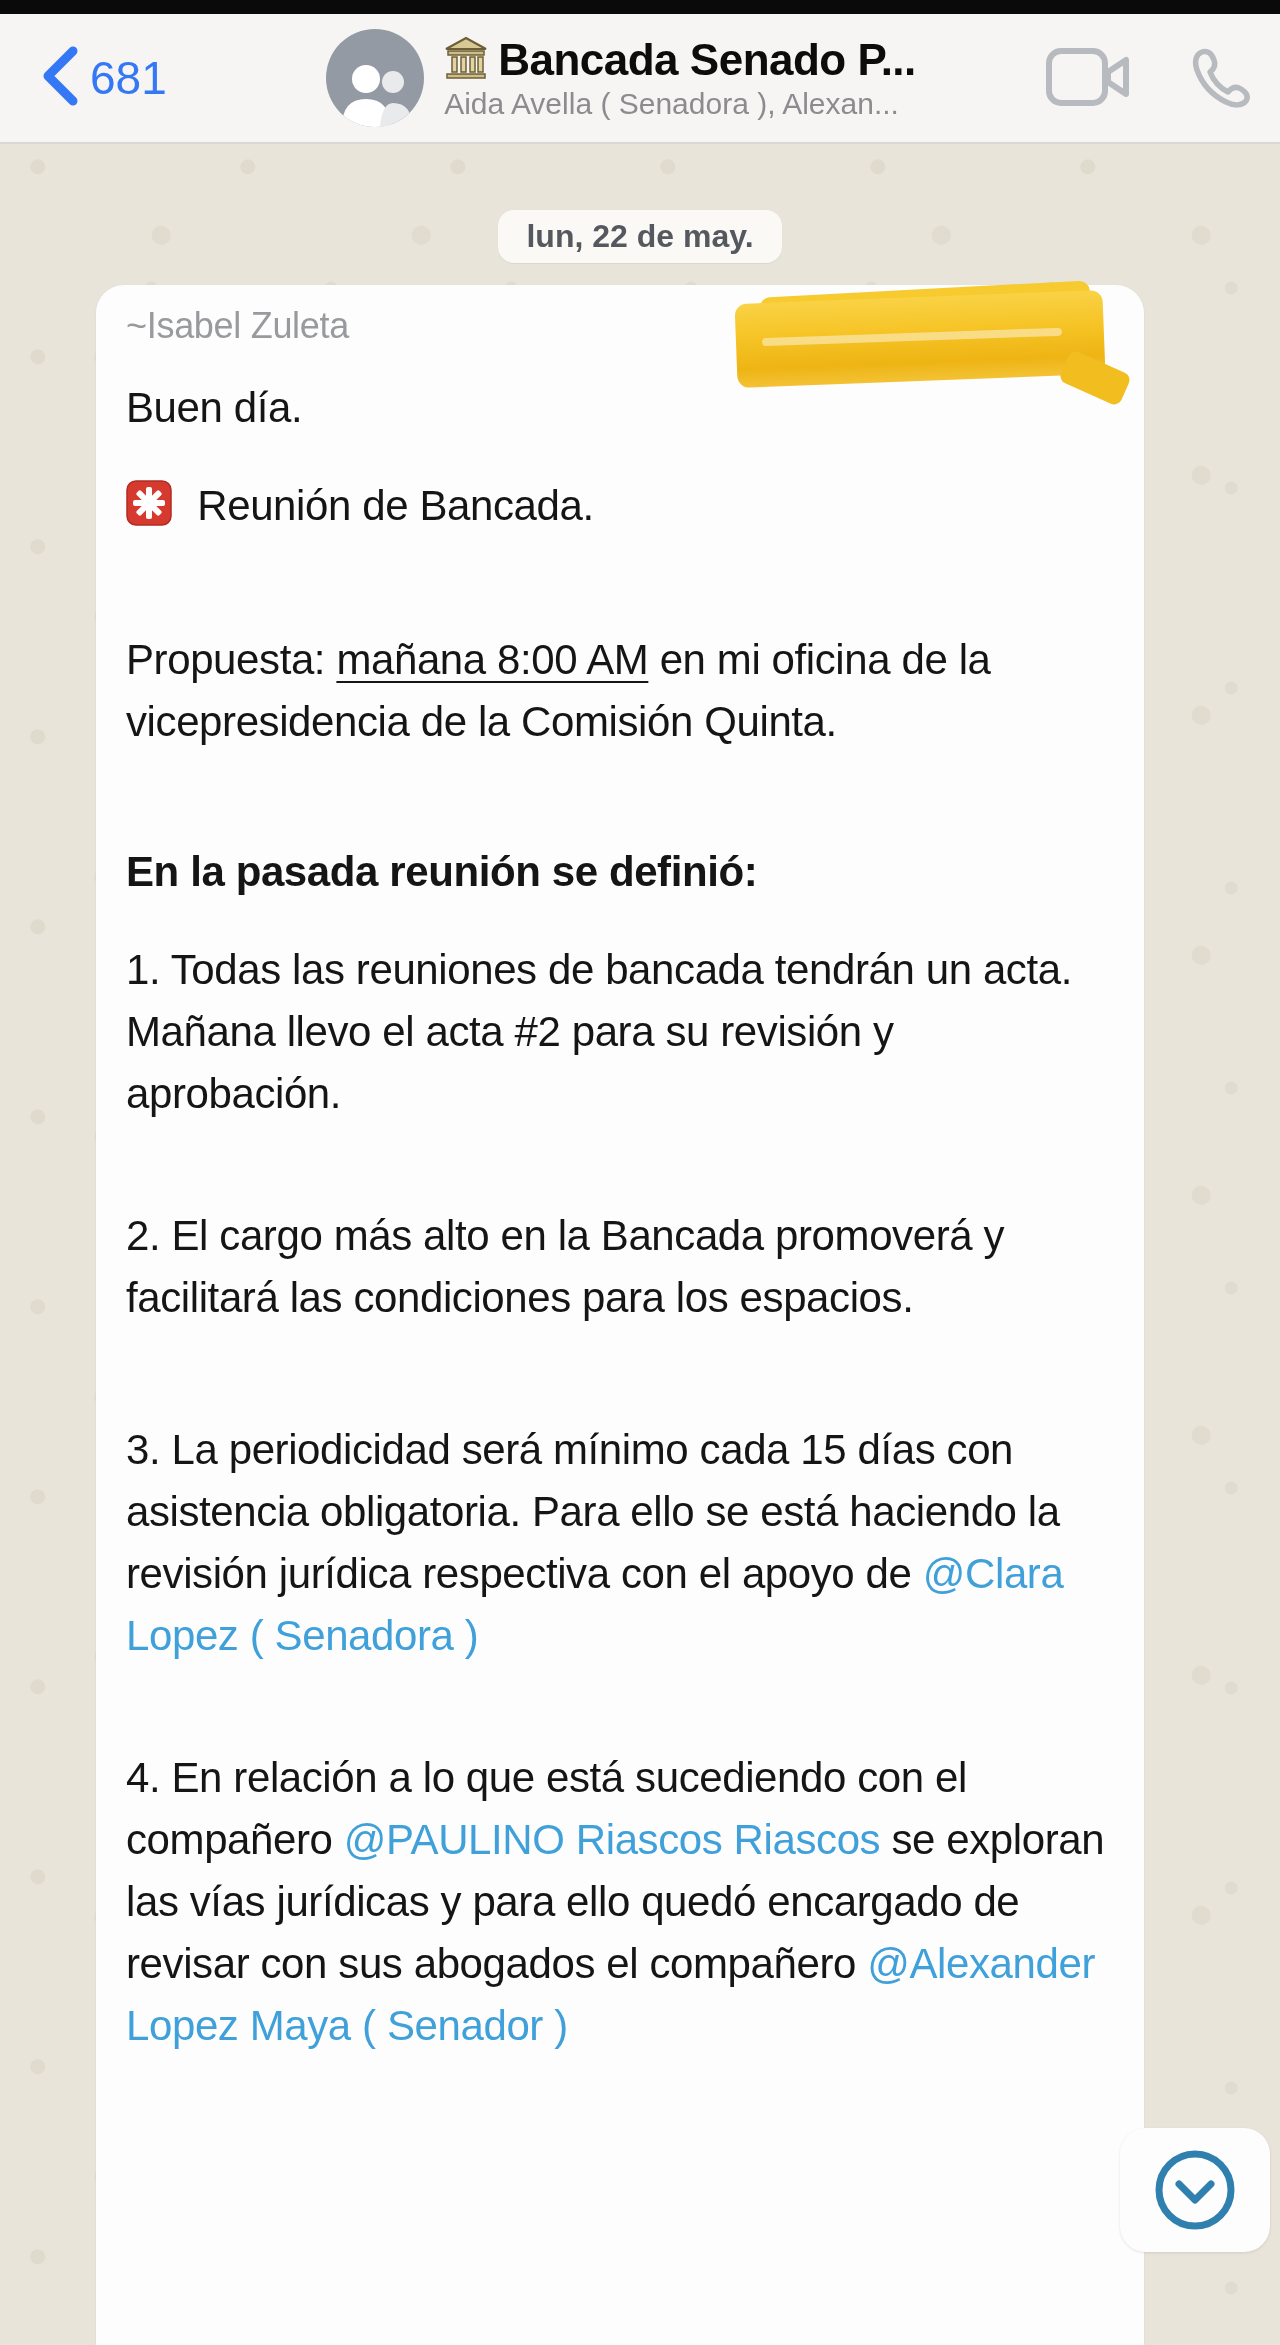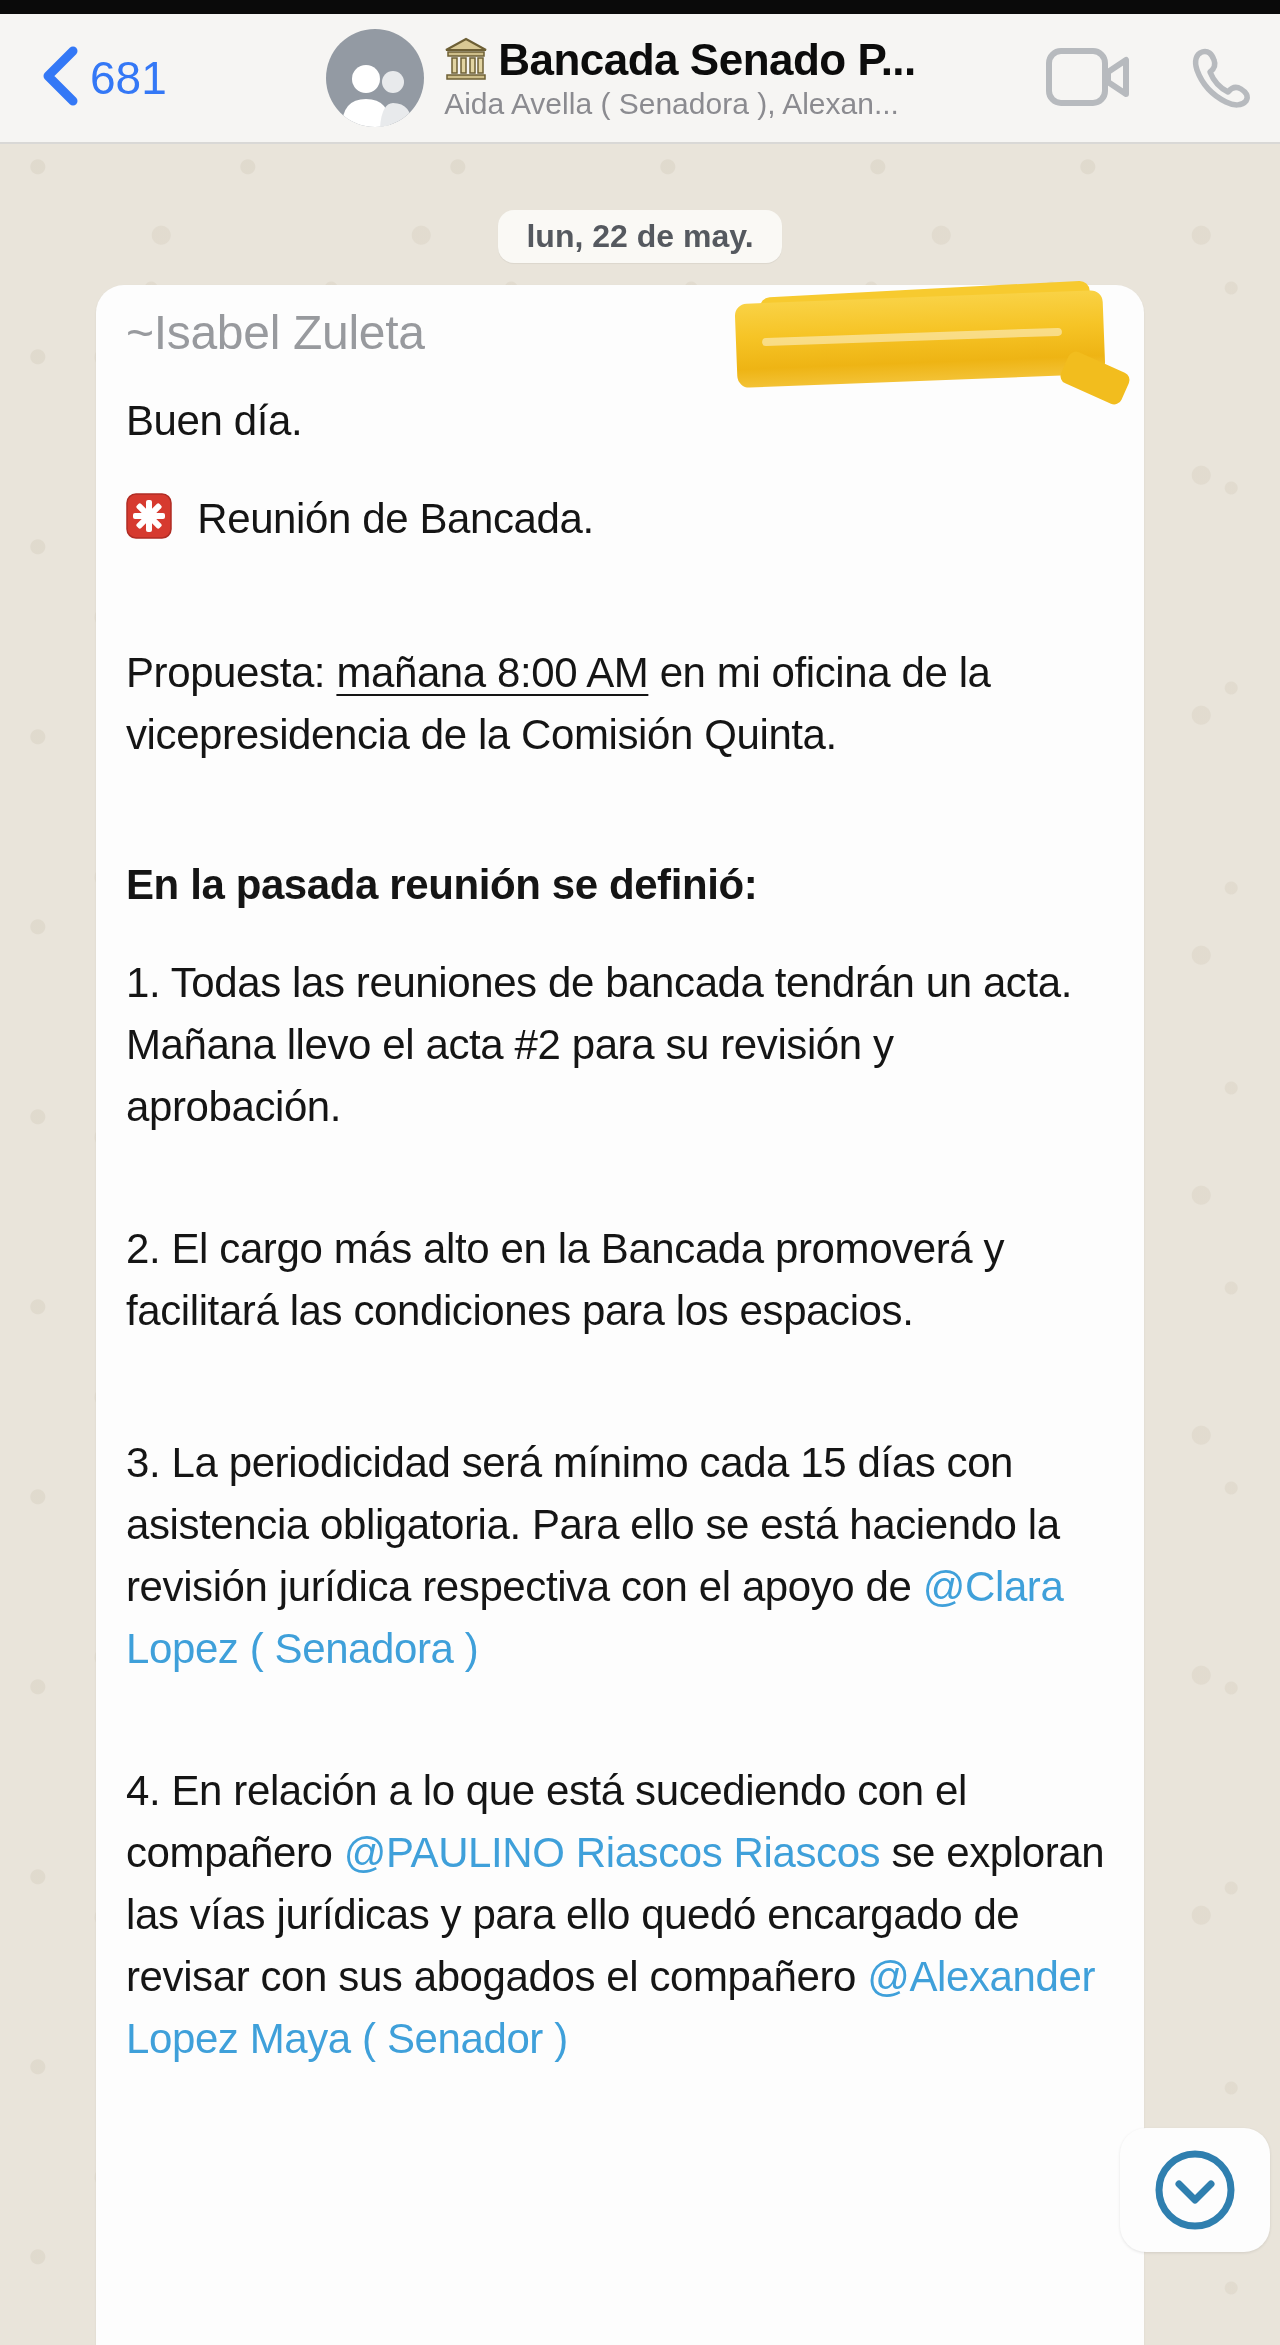--- a/index.html
+++ b/index.html
@@ -19,21 +19,21 @@
     padding:0 28px 0 40px;
   }
   .back{display:flex;align-items:center;gap:6px;cursor:pointer;min-width:180px;}
   .back-count{color:#3478f6;font-size:46px;margin-left:4px;}
   .hdr-center{flex:1;display:flex;align-items:center;justify-content:center;gap:20px;min-width:0;}
   .avatar{
     width:98px;height:98px;border-radius:50%;background:#939aa3;flex:0 0 auto;
     display:flex;align-items:flex-end;justify-content:center;overflow:hidden;
   }
   .titles{display:flex;flex-direction:column;align-items:flex-start;min-width:0;}
-  .title-row{display:flex;align-items:flex-end;gap:10px;max-width:560px;}
+  .title-row{display:flex;align-items:center;gap:10px;max-width:560px;}
   .chat-title{font-size:44px;font-weight:700;color:#0c0c0c;white-space:nowrap;letter-spacing:-0.5px;}
   .chat-subtitle{font-size:30px;color:#8b8b90;white-space:nowrap;margin-top:2px;max-width:580px;overflow:hidden;}
   .hdr-actions{display:flex;align-items:center;gap:58px;min-width:230px;justify-content:flex-end;}
   .icon-btn{background:none;border:none;padding:0;cursor:pointer;display:block;}
 
   
   .chat{
     position:absolute;top:144px;left:0;width:1280px;height:2201px;overflow:hidden;
     background-color:#e9e4da;
     background-image:
@@ -48,21 +48,21 @@
     background:#faf9f5;border-radius:16px;
     font-size:32px;font-weight:700;color:#55595f;
     box-shadow:0 1px 1px rgba(0,0,0,.06);
   }
   .bubble{
     position:relative;margin:22px 0 0 96px;width:1048px;height:2120px;
     background:#fdfdfd;border-radius:28px;box-sizing:border-box;
     padding:20px 30px 30px 30px;
     box-shadow:0 1px 2px rgba(0,0,0,.08);
   }
-  .sender{font-size:48px;color:#989a9e;letter-spacing:-0.3px;}
+  .sender{font-size:36px;color:#989a9e;letter-spacing:-0.3px;}
 
   .msg{margin-top:30px;}
   .msg p{margin:0;font-size:42px;line-height:62px;color:#151515;letter-spacing:-0.4px;}
   .msg p + p{margin-top:36px;}
   .msg p:nth-of-type(3){margin-top:92px;}
   .msg p:nth-of-type(4){margin-top:88px;}
   .msg p:nth-of-type(6){margin-top:80px;}
   .msg p:nth-of-type(7){margin-top:90px;}
   .msg p:nth-of-type(8){margin-top:80px;}
   .seg-bold{font-weight:700;}

